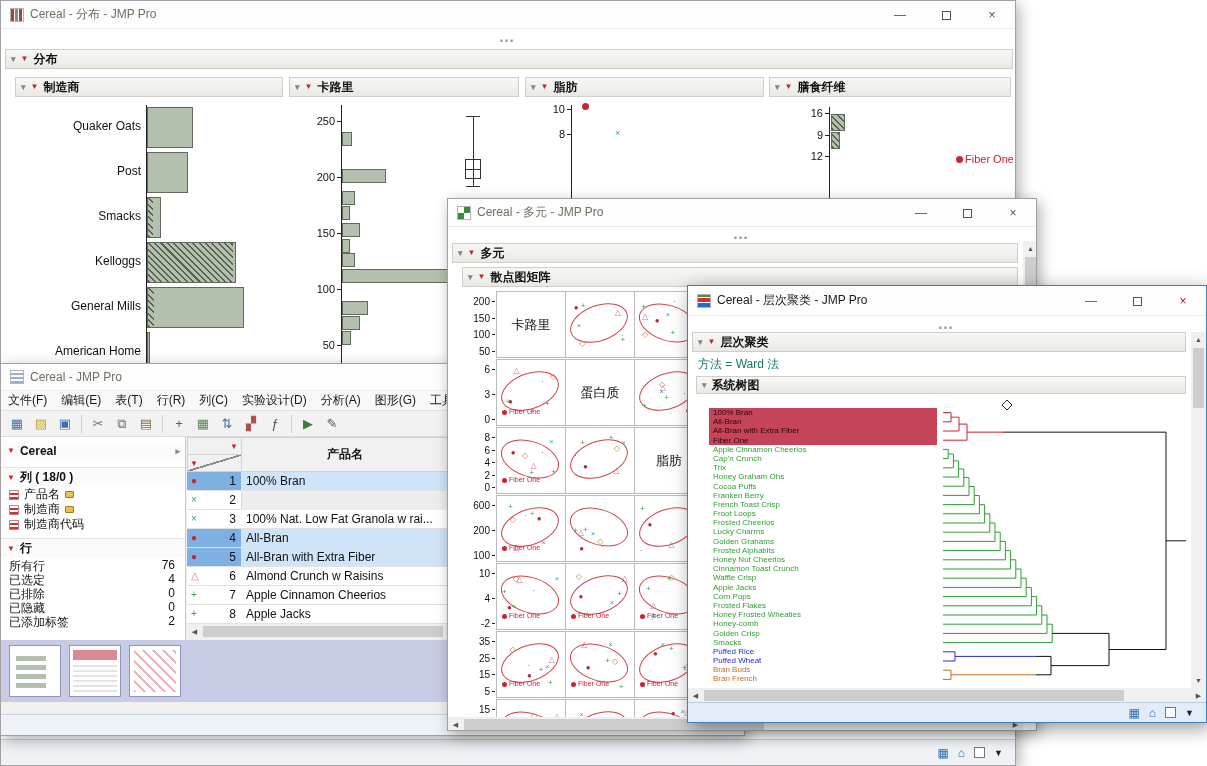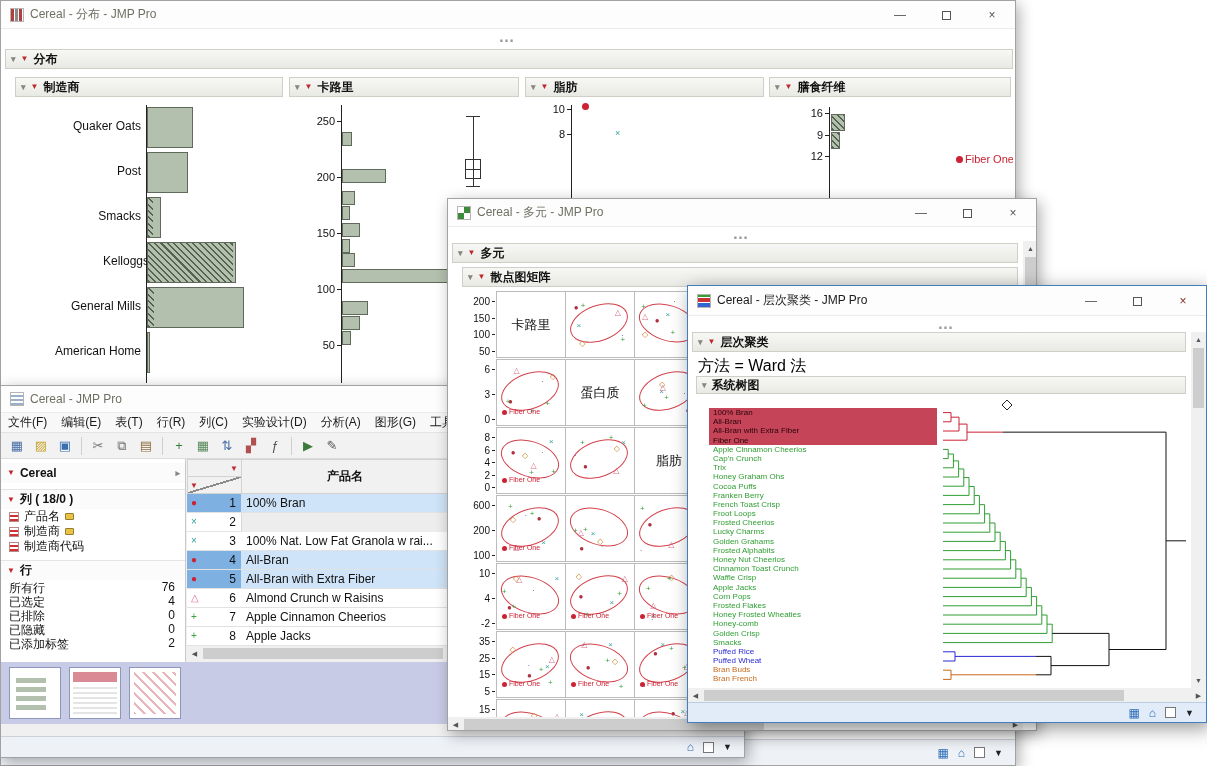--- a/index.html
+++ b/index.html
@@ -103,21 +103,21 @@
   
   .sp-wrap { position:absolute; left:0; top:90px; width:575px; height:443px; overflow:hidden; background:#fff; }
   .sp-cell { position:absolute; width:70px; height:67px; border:1px solid #bcbcbc; background:#fff; overflow:hidden; }
   .sp-diag { display:flex; align-items:center; justify-content:center; font-size:13px; }
   .sp-ellipse { position:absolute; border:1px solid #d2404a; border-radius:50%; }
   .sp-marker { position:absolute; font-size:8px; line-height:8px; }
   .sp-dot { position:absolute; width:5px; height:5px; border-radius:50%; background:#cc2233; }
   .sp-lab { position:absolute; font-size:7px; color:#cc2233; white-space:nowrap; }
 
   
-  .method-text { position:absolute; font-size:16px; color:#000000; }
+  .method-text { position:absolute; font-size:12px; color:#0f766e; }
   .dendro { position:absolute; overflow:hidden; }
   .dn-redbg { position:absolute; background:#c54457; }
   .dn-item { position:relative; height:9.2px; line-height:9.2px; font-size:8px; white-space:nowrap; }
 </style>
 </head>
 <body>
 <div class="page">
 
 <div class="window" id="win-dist" style="left:0; top:0; width:1016px; height:766px; z-index:10;">
   <div class="titlebar">
@@ -147,21 +147,21 @@
     <div class="chart" id="mfg-chart">
           <div class="vaxis" style="left: 131px; top: 4px; height: 278px;"></div>
           <div class="cat-label" style="left: 0px; top: 18px; width: 126px;">Quaker Oats</div>
           <div class="hbar" style="left: 132px; top: 6px; width: 46px; height: 41px;"></div>
           <div class="cat-label" style="left: 0px; top: 63px; width: 126px;">Post</div>
           <div class="hbar" style="left: 132px; top: 51px; width: 41px; height: 41px;"></div>
           <div class="cat-label" style="left: 0px; top: 108px; width: 126px;">Smacks</div>
           <div class="hbar" style="left: 132px; top: 96px; width: 14px; height: 41px;">
             <div class="hatch" style="left: 0px; top: 0px; width: 5px; height: 39px;"></div>
           </div>
-          <div class="cat-label" style="left: 8px; top: 153px; width: 126px;">Kelloggs</div>
+          <div class="cat-label" style="left: 0px; top: 153px; width: 126px;">Kelloggs</div>
           <div class="hbar" style="left: 132px; top: 141px; width: 89px; height: 41px;">
             <div class="hatch" style="left: 0px; top: 0px; width: 85px; height: 39px;"></div>
           </div>
           <div class="cat-label" style="left: 0px; top: 198px; width: 126px;">General Mills</div>
           <div class="hbar" style="left: 132px; top: 186px; width: 97px; height: 41px;">
             <div class="hatch" style="left: 0px; top: 0px; width: 6px; height: 39px;"></div>
           </div>
           <div class="cat-label" style="left: 0px; top: 243px; width: 126px;">American Home</div>
           <div class="hbar" style="left: 132px; top: 231px; width: 3px; height: 41px;"></div>
         </div>
@@ -247,21 +247,21 @@
   </div>
 
   <div class="statusbar" id="sb-dist" style="height:26px;">
         <span class="sb-icon">▦</span>
         <span class="sb-icon">⌂</span>
         <span class="sb-check"></span>
         <span class="sb-drop">▼</span>
       </div>
 </div>
 
-<div class="window" id="win-table" style="left:0; top:385px; width:745px; height:373px; z-index:20; background:#f0f0f0;">
+<div class="window" id="win-table" style="left:0; top:363px; width:745px; height:373px; z-index:20; background:#f0f0f0;">
   <div class="titlebar" style="height:27px;">
     <span class="app-icon table-icon"></span>
     <span class="title-text">Cereal - JMP Pro</span>
     <div class="win-controls" style="height:27px;">
       <span class="win-btn">—</span>
       <span class="win-btn">
             <span class="max-glyph"></span>
           </span>
       <span class="win-btn">×</span>
     </div>

